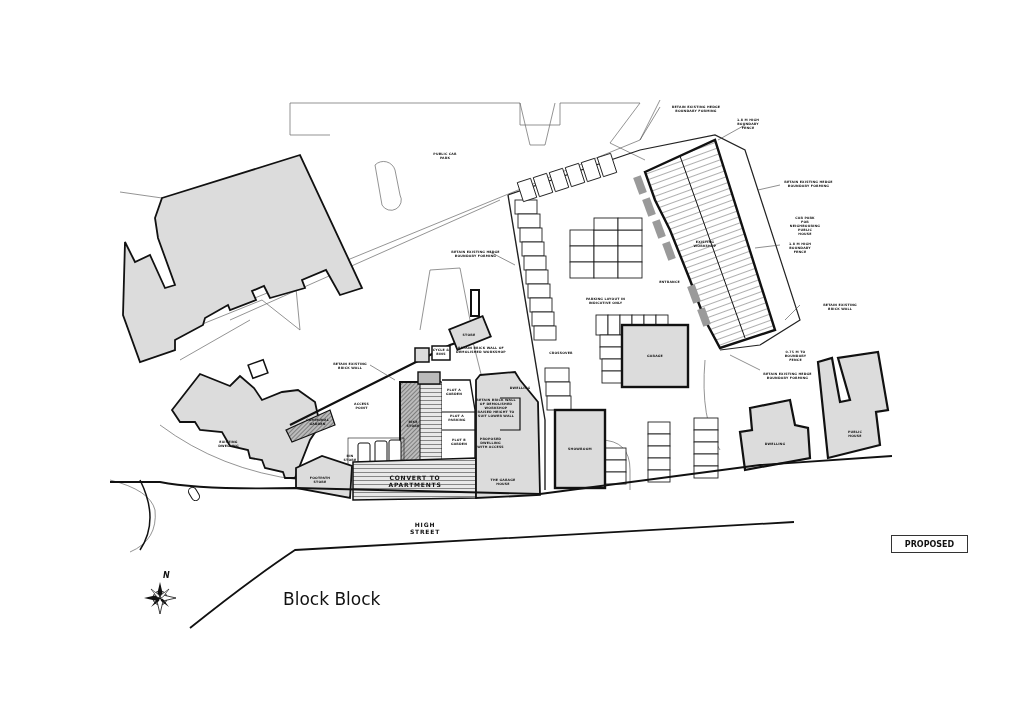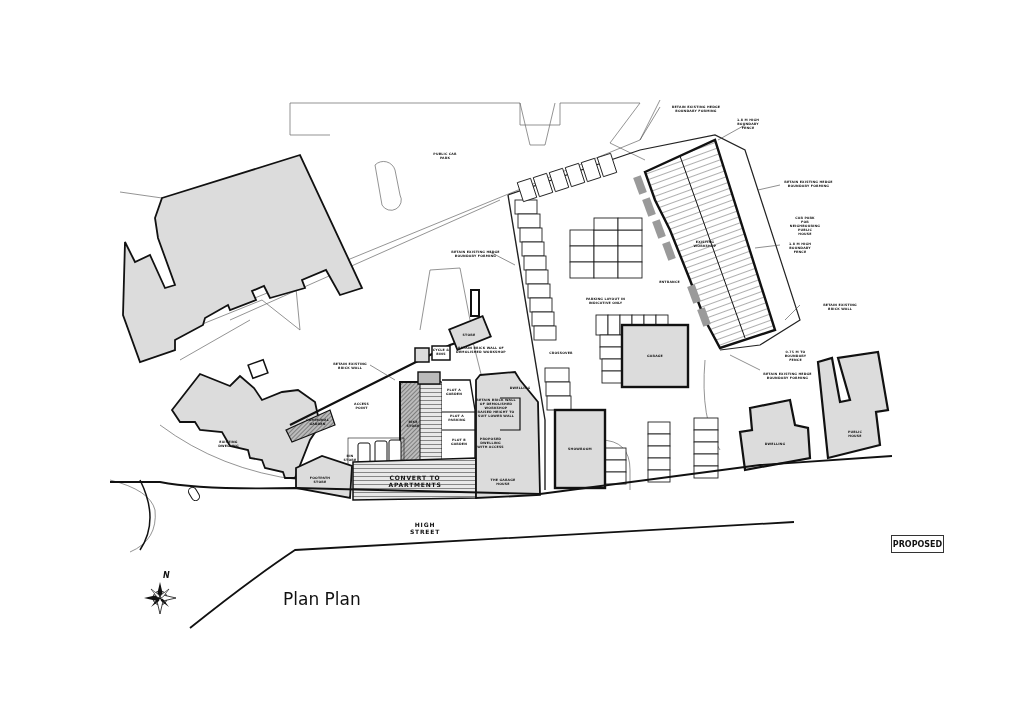--- a/index.html
+++ b/index.html
@@ -1,21 +1,21 @@
 <!DOCTYPE html>
 <html><head>
 <meta charset="utf-8">
 <style>
   html,body{margin:0;padding:0;background:#ffffff;}
   body{width:1024px;height:724px;position:relative;overflow:hidden;font-family:"DejaVu Sans",sans-serif;}
   #plan{position:absolute;left:0;top:0;width:1024px;height:724px;}
   .lbl{position:absolute;font-family:"DejaVu Sans",sans-serif;font-size:3.2px;font-weight:bold;color:#111;text-align:center;line-height:4px;letter-spacing:0.2px;white-space:pre-line;}
   .lbl-md{position:absolute;font-family:"DejaVu Sans",sans-serif;font-size:6px;font-weight:bold;color:#111;text-align:center;line-height:7px;letter-spacing:0.8px;white-space:pre-line;}
   .title{position:absolute;left:283px;top:589px;font-family:"DejaVu Sans",sans-serif;font-size:17px;color:#111;}
-  .badge{position:absolute;left:891px;top:535px;width:53px;height:18px;border:1px solid #333;font-family:"DejaVu Sans",sans-serif;font-size:8px;font-weight:bold;color:#111;display:flex;align-items:center;justify-content:center;box-sizing:border-box;}
+  .badge{position:absolute;left:891px;top:535px;width:77px;height:18px;border:1px solid #333;font-family:"DejaVu Sans",sans-serif;font-size:8px;font-weight:bold;color:#111;display:flex;align-items:center;justify-content:center;box-sizing:border-box;}
   .north{position:absolute;left:163px;top:571px;font-family:"DejaVu Sans",sans-serif;font-size:8px;font-style:italic;font-weight:bold;color:#111;}
 </style>
 </head>
 <body>
 
 <svg id="plan" viewBox="0 0 1024 724" xmlns="http://www.w3.org/2000/svg">
   <defs>
     <pattern id="hatch" width="4" height="4" patternUnits="userSpaceOnUse" patternTransform="rotate(90)">
       <rect width="4" height="4" fill="#e8e8e8"></rect>
       <line x1="0" y1="0" x2="0" y2="4" stroke="#444" stroke-width="1.2"></line>
@@ -274,14 +274,14 @@
 <div class="lbl" style="left:483px;top:478px;width:40px;">THE GARAGE
 HOUSE</div>
 <div class="lbl" style="left:560px;top:447px;width:40px;">SHOWROOM</div>
 <div class="lbl" style="left:755px;top:442px;width:40px;">DWELLING</div>
 <div class="lbl" style="left:840px;top:430px;width:30px;">PUBLIC
 HOUSE</div>
 <div class="lbl-md" style="left:405px;top:521px;width:40px;">HIGH
 STREET</div>
 
 <div class="north">N</div>
-<div class="title">Plan Plan</div>
+<div class="title">Block Block</div>
 <div class="badge">PROPOSED</div>
 
 </body></html>

